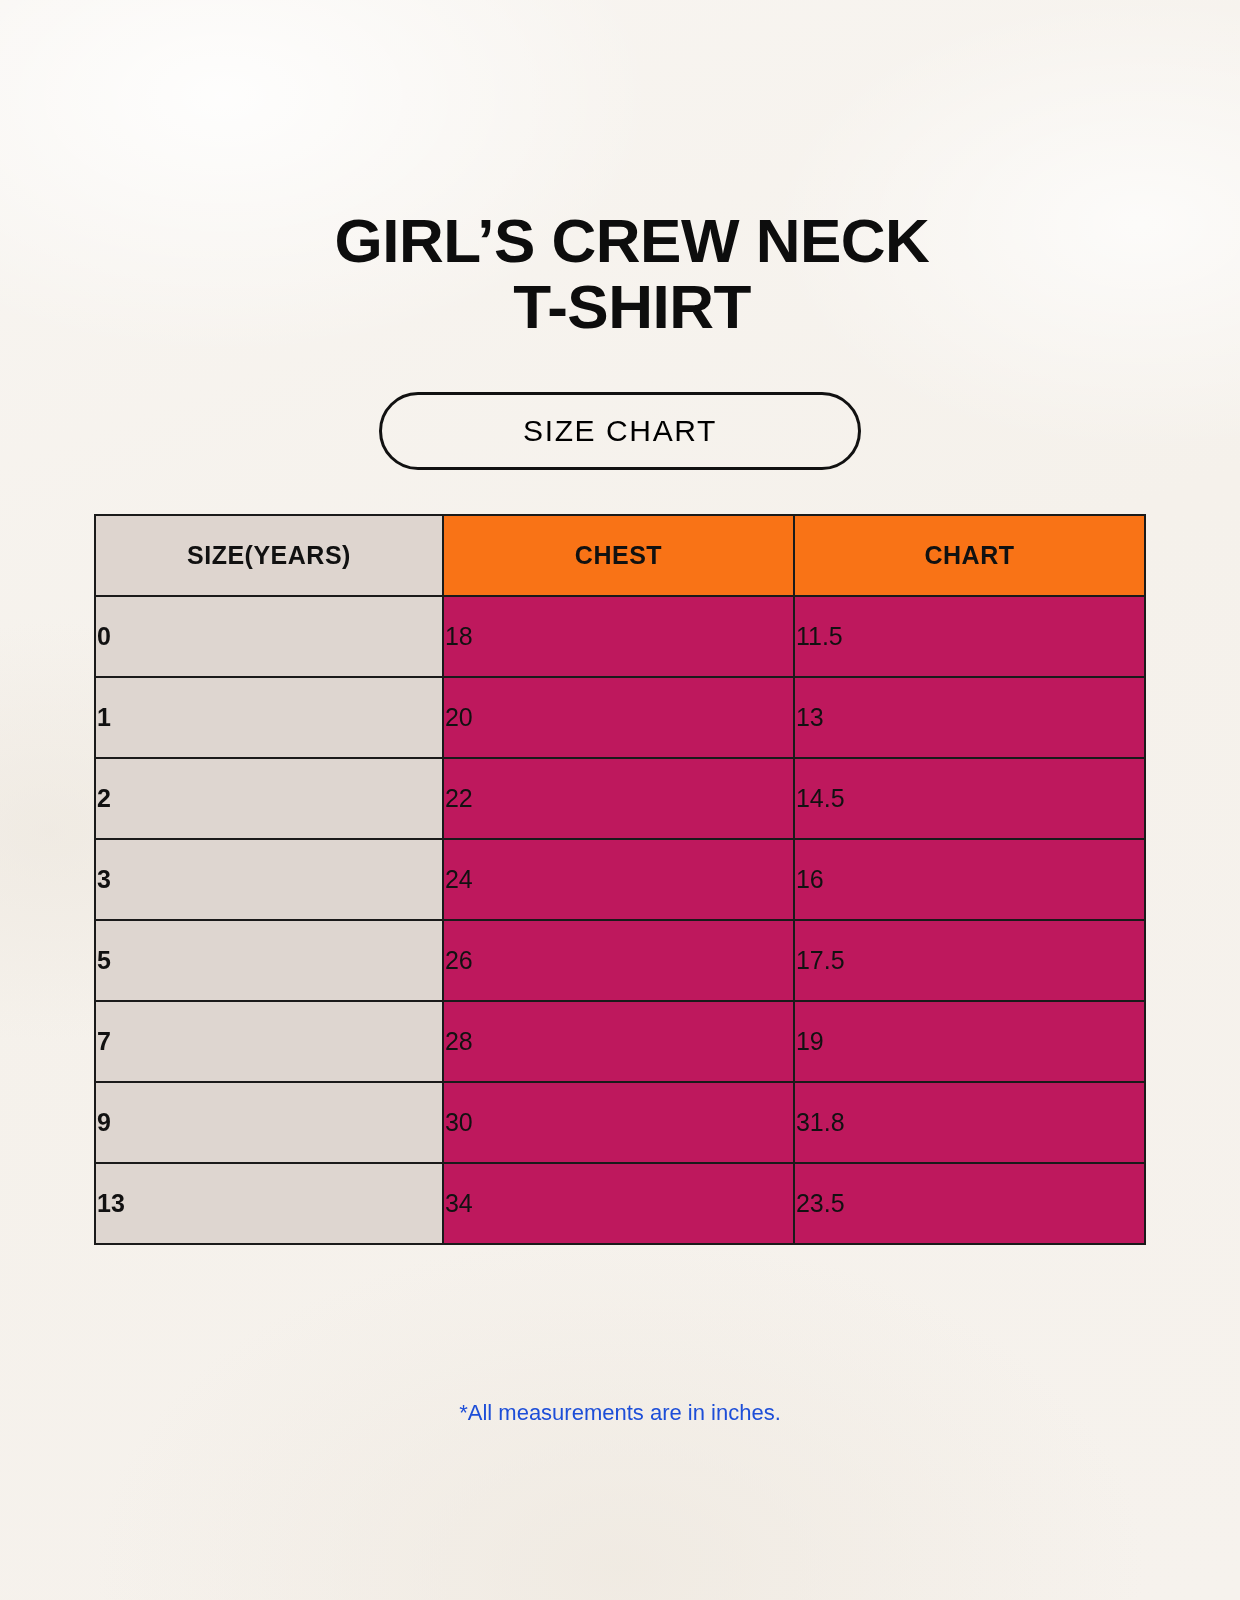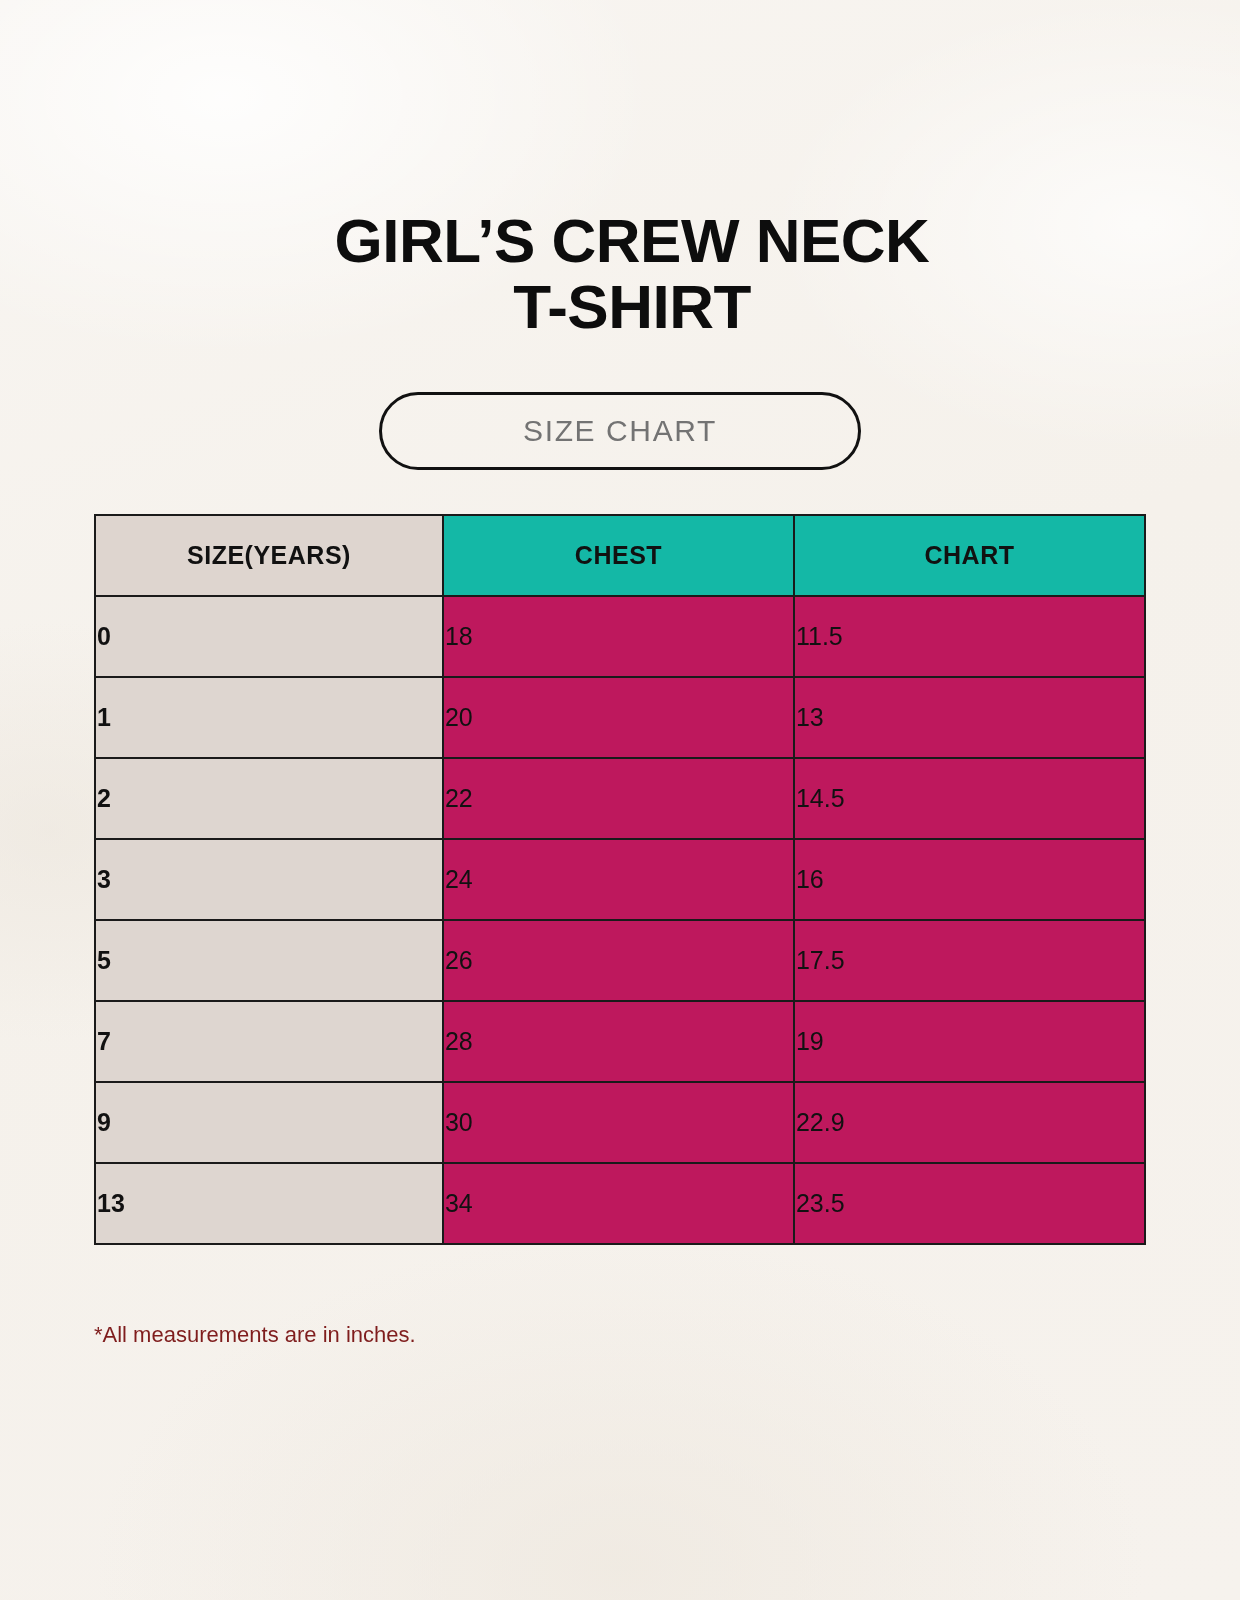--- a/index.html
+++ b/index.html
@@ -59,21 +59,21 @@
     display: flex;
     align-items: center;
     justify-content: center;
     box-sizing: border-box;
     background: transparent;
   }
   .pill-label {
     font-size: 30px;
     font-weight: 500;
     letter-spacing: 1.6px;
-    color: #737373;
+    color: #000000;
   }
   .table-wrap {
     position: absolute;
     top: 514px;
     left: 94px;
     width: 1052px;
   }
   table.size-table {
     border-collapse: collapse;
     width: 1052px;
@@ -90,44 +90,44 @@
   table.size-table col.c-chest { width: 345px; }
   table.size-table col.c-length { width: 345px; }
 
   th.head-size {
     background: #ded5cf;
     font-size: 25px;
     font-weight: 700;
     letter-spacing: 0.5px;
   }
   th.head-measure {
-    background: #14b8a6;
+    background: #f97316;
     font-size: 25px;
     font-weight: 700;
     letter-spacing: 0.5px;
   }
   td.cell-size {
     background: #ded6d0;
     font-size: 25px;
     font-weight: 700;
   }
   td.cell-value {
     background: #be185d;
     font-size: 25px;
     font-weight: 400;
   }
   .footnote {
     position: absolute;
-    top: 1322px;
+    top: 1400px;
     left: 94px;
     width: 1052px;
-    text-align: left;
+    text-align: center;
     font-size: 22px;
     font-weight: 500;
-    color: #7f1d1d;
+    color: #1d4ed8;
   }
 </style>
 </head>
 <body>
 
 <div class="page">
   <div class="bg-wash"></div>
 
   <div class="title">GIRL’S CREW NECK
 T-SHIRT</div>
@@ -177,21 +177,21 @@
           <td class="cell-value">17.5</td>
         </tr>
         <tr>
           <td class="cell-size">7</td>
           <td class="cell-value">28</td>
           <td class="cell-value">19</td>
         </tr>
         <tr>
           <td class="cell-size">9</td>
           <td class="cell-value">30</td>
-          <td class="cell-value">22.9</td>
+          <td class="cell-value">31.8</td>
         </tr>
         <tr>
           <td class="cell-size">13</td>
           <td class="cell-value">34</td>
           <td class="cell-value">23.5</td>
         </tr>
       </tbody>
     </table>
   </div>
 

